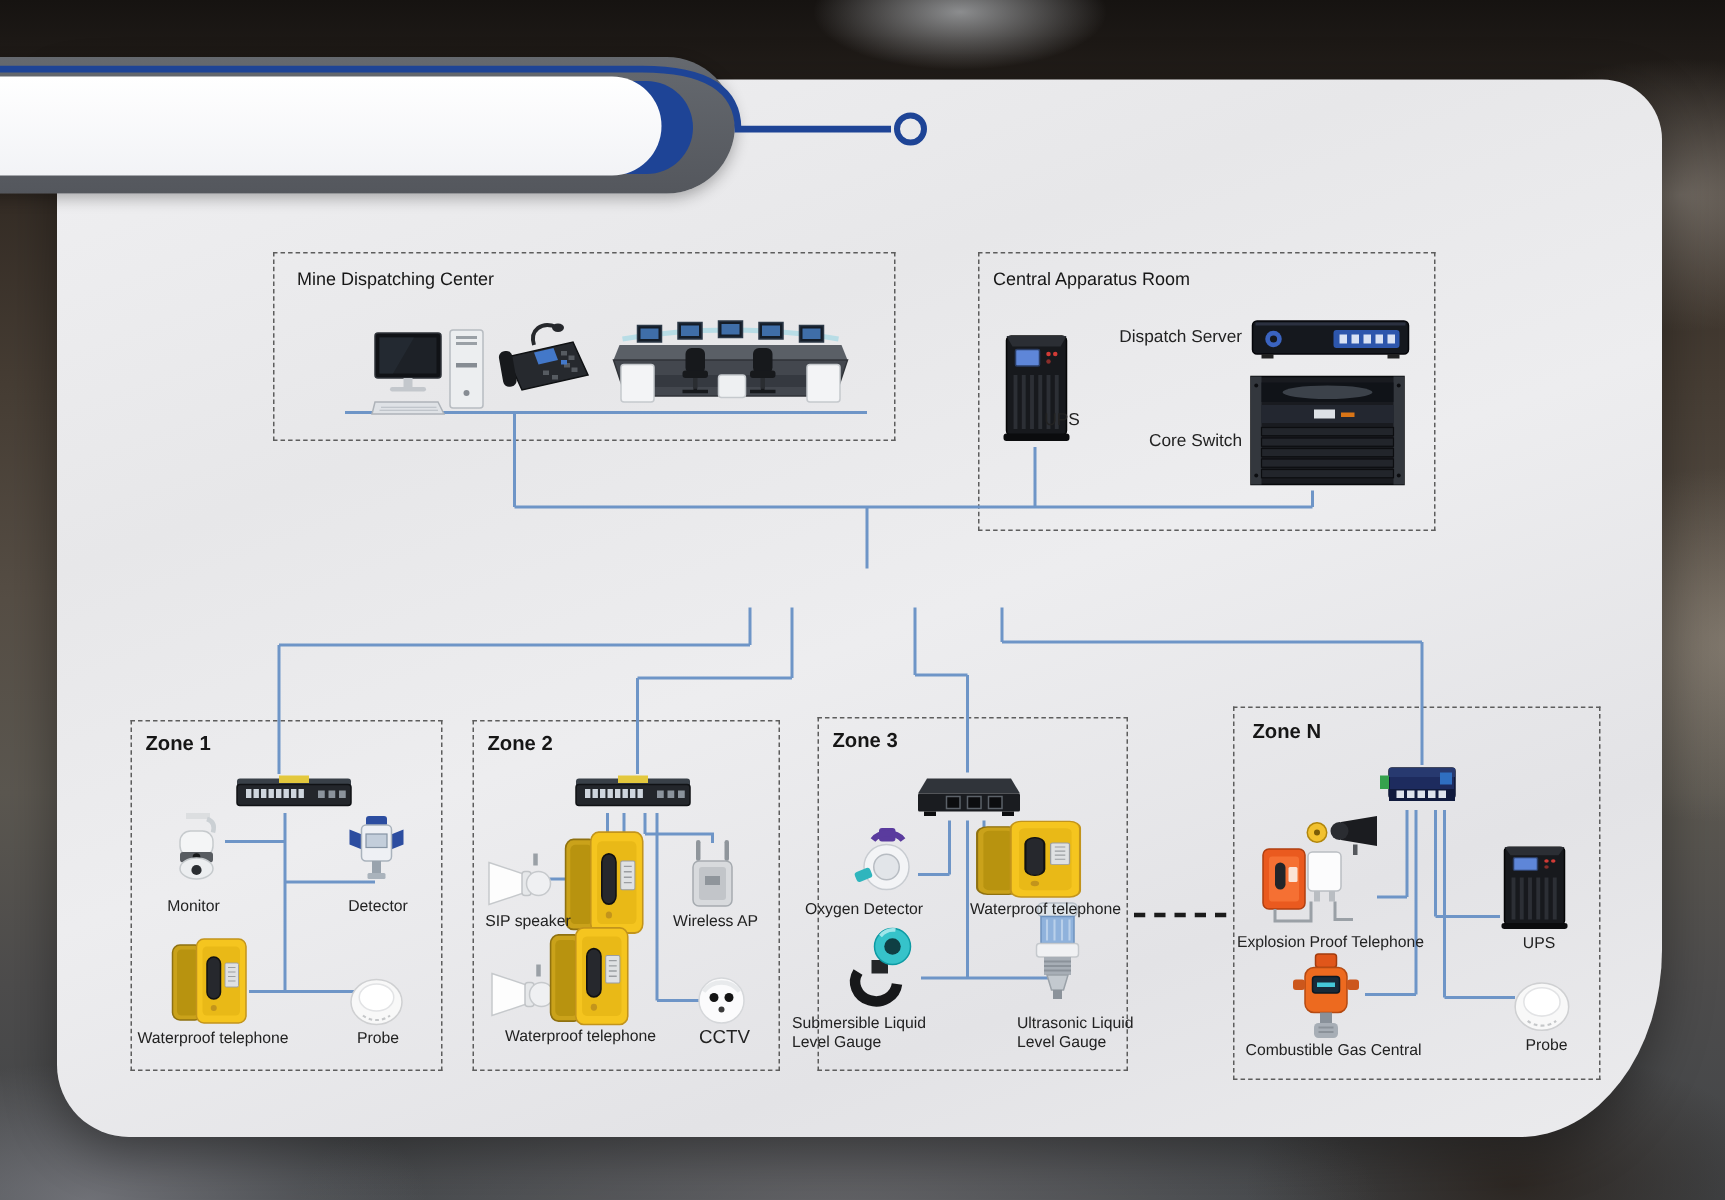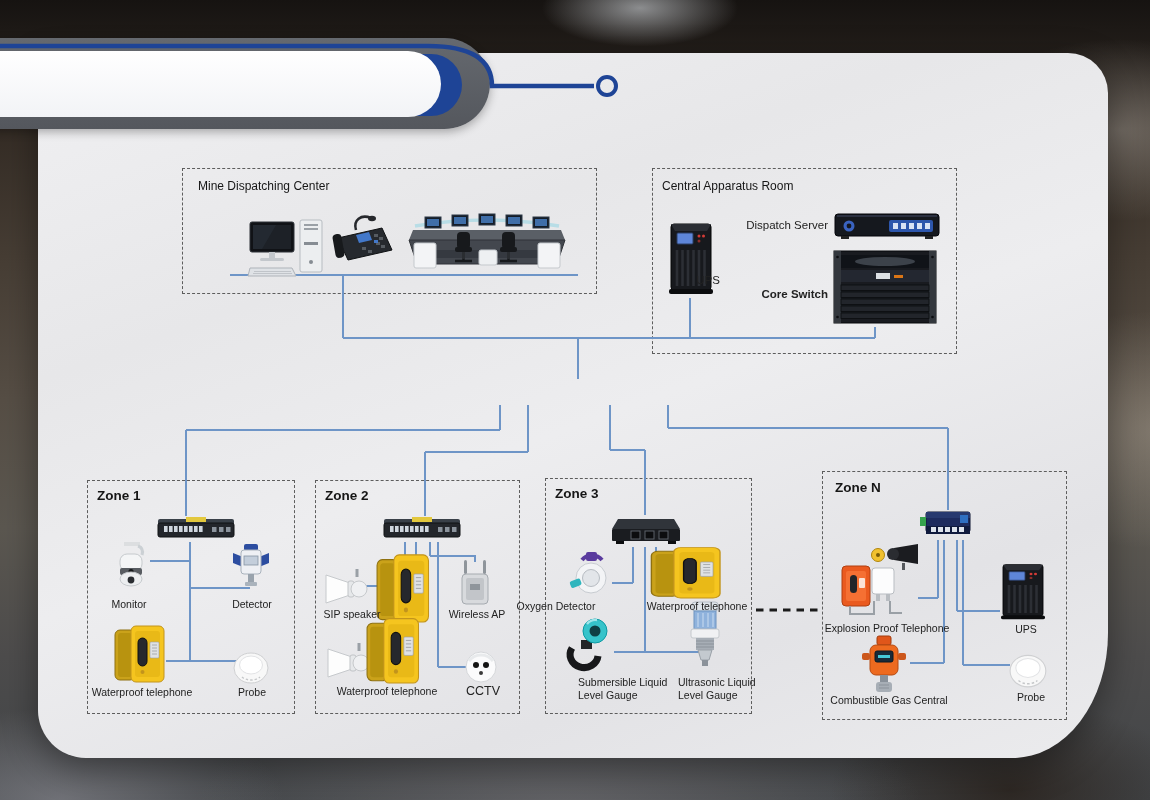--- a/index.html
+++ b/index.html
@@ -386,35 +386,35 @@
       <rect x="22" y="39" width="8" height="7" fill="#89919a"></rect>
       <rect x="18" y="46" width="16" height="10" rx="3" fill="#a7aeb6"></rect>
       <path d="M21,49 h10 M21,52 h10" stroke="#8b929a" stroke-width="1.2"></path>
     </g>
     <use href="#d-probe" transform="translate(1008,648) scale(1.05)"></use>
   </svg>
 
 
   <div class="dlabel" style="left:678px;top:274px;width:60px;font-size:11.5px;">UPS</div>
   <div class="dlabel right" style="left:726px;top:219px;width:102px;font-size:11.5px;">Dispatch Server</div>
-  <div class="dlabel right" style="left:726px;top:288px;width:102px;font-size:11.5px;font-weight:bold;">Core Switch</div>
+  <div class="dlabel right" style="left:726px;top:288px;width:102px;font-size:11.5px;">Core Switch</div>
 
   <div class="dlabel" style="left:89px;top:598px;width:80px;">Monitor</div>
   <div class="dlabel" style="left:212px;top:598px;width:80px;">Detector</div>
   <div class="dlabel" style="left:82px;top:686px;width:120px;">Waterproof telephone</div>
   <div class="dlabel" style="left:212px;top:686px;width:80px;">Probe</div>
 
   <div class="dlabel" style="left:306px;top:608px;width:92px;">SIP speaker</div>
   <div class="dlabel" style="left:431px;top:608px;width:92px;text-align:center;">Wireless AP</div>
   <div class="dlabel" style="left:327px;top:685px;width:120px;">Waterproof telephone</div>
   <div class="dlabel big" style="left:443px;top:684px;width:80px;">CCTV</div>
 
-  <div class="dlabel" style="left:508px;top:600px;width:96px;">Oxygen Detector</div>
+  <div class="dlabel" style="left:528px;top:600px;width:96px;">Oxygen Detector</div>
   <div class="dlabel" style="left:636px;top:600px;width:122px;">Waterproof telephone</div>
-  <div class="dlabel left" style="left:578px;top:676px;width:104px;">Submersible Liquid Level Gauge</div>
+  <div class="dlabel left" style="left:528px;top:676px;width:104px;">Submersible Liquid Level Gauge</div>
   <div class="dlabel left" style="left:678px;top:676px;width:96px;">Ultrasonic Liquid Level Gauge</div>
 
   <div class="dlabel" style="left:816px;top:622px;width:142px;">Explosion Proof Telephone</div>
   <div class="dlabel" style="left:996px;top:623px;width:60px;">UPS</div>
   <div class="dlabel" style="left:818px;top:694px;width:142px;">Combustible Gas Central</div>
   <div class="dlabel" style="left:1001px;top:691px;width:60px;">Probe</div>
 
   <div class="banner-slate"></div>
   <div class="banner-blue"></div>
   <div class="banner-white"></div>

